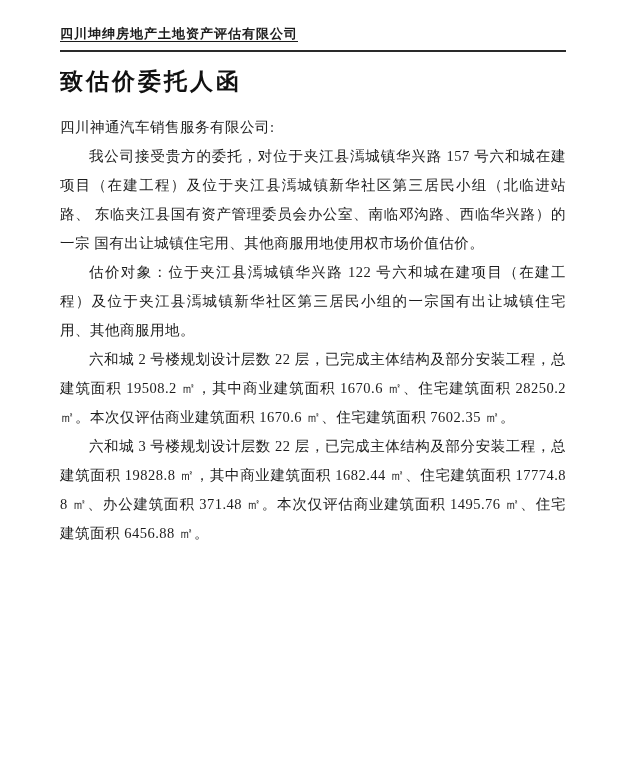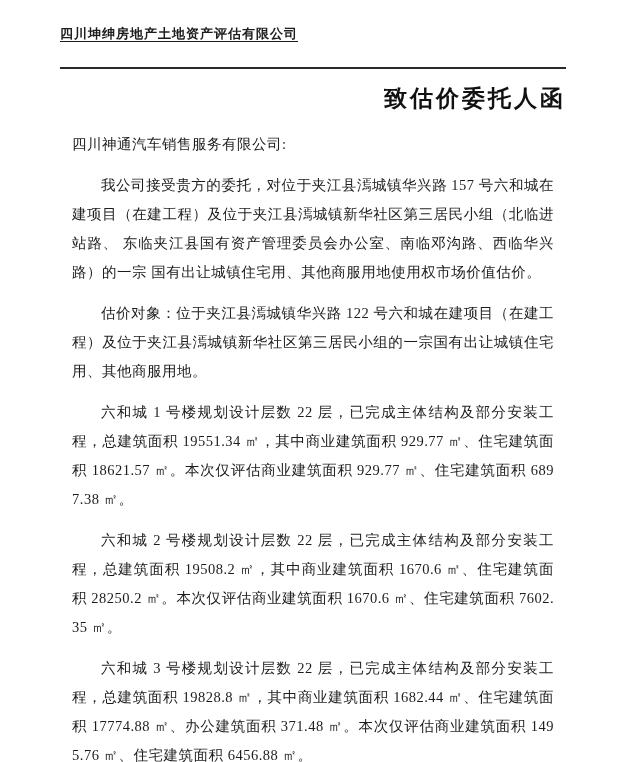--- a/index.html
+++ b/index.html
@@ -11,40 +11,40 @@
     width: 624px;
     min-height: 762px;
     box-sizing: border-box;
     background: #ffffff;
     color: #1c1c1c;
     font-family: "Liberation Serif", "DejaVu Serif", serif;
     padding: 24px 58px 30px 60px;
   }
   .doc-header {
     border-bottom: 2px solid #2a2a2a;
-    padding-bottom: 24px;
+    padding-bottom: 7px;
     margin-bottom: 14px;
   }
   .company {
     font-size: 13px;
     font-weight: bold;
     letter-spacing: 1px;
     text-decoration: underline;
     text-underline-offset: 3px;
   }
   .doc-title {
     margin: 14px 0 16px 0;
-    text-align: right;
+    text-align: left;
     font-size: 23px;
     font-weight: bold;
     letter-spacing: 3px;
     color: #111;
   }
   .body-text p {
-    margin: 12px;
+    margin: 0;
     font-size: 14.5px;
     line-height: 29px;
     text-align: justify;
     letter-spacing: 0.5px;
     word-break: break-all;
   }
   .recipient {
     text-indent: 0;
   }
   .para {
@@ -63,20 +63,19 @@
   <h1 class="doc-title">致估价委托人函</h1>
 
   <div class="body-text">
     <p class="recipient">四川神通汽车销售服务有限公司:</p>
 
     <p class="para">我公司接受贵方的委托，对位于夹江县漹城镇华兴路 157 号六和城在建项目（在建工程）及位于夹江县漹城镇新华社区第三居民小组（北临进站路、 东临夹江县国有资产管理委员会办公室、南临邓沟路、西临华兴路）的一宗 国有出让城镇住宅用、其他商服用地使用权市场价值估价。</p>
 
     <p class="para">估价对象：位于夹江县漹城镇华兴路 122 号六和城在建项目（在建工程）及位于夹江县漹城镇新华社区第三居民小组的一宗国有出让城镇住宅用、其他商服用地。</p>
 
 
-    <p class="para">六和城 1 号楼规划设计层数 22 层，已完成主体结构及部分安装工程，总建筑面积 19551.34 ㎡，其中商业建筑面积 929.77 ㎡、住宅建筑面积 18621.57 ㎡。本次仅评估商业建筑面积 929.77 ㎡、住宅建筑面积 6897.38 ㎡。</p>
 
     <p class="para">六和城 2 号楼规划设计层数 22 层，已完成主体结构及部分安装工程，总建筑面积 19508.2 ㎡，其中商业建筑面积 1670.6 ㎡、住宅建筑面积 28250.2 ㎡。本次仅评估商业建筑面积 1670.6 ㎡、住宅建筑面积 7602.35 ㎡。</p>
 
     <p class="para">六和城 3 号楼规划设计层数 22 层，已完成主体结构及部分安装工程，总建筑面积 19828.8 ㎡，其中商业建筑面积 1682.44 ㎡、住宅建筑面积 17774.88 ㎡、办公建筑面积 371.48 ㎡。本次仅评估商业建筑面积 1495.76 ㎡、住宅建筑面积 6456.88 ㎡。</p>
   </div>
 
 </div>
 
 </body></html>

